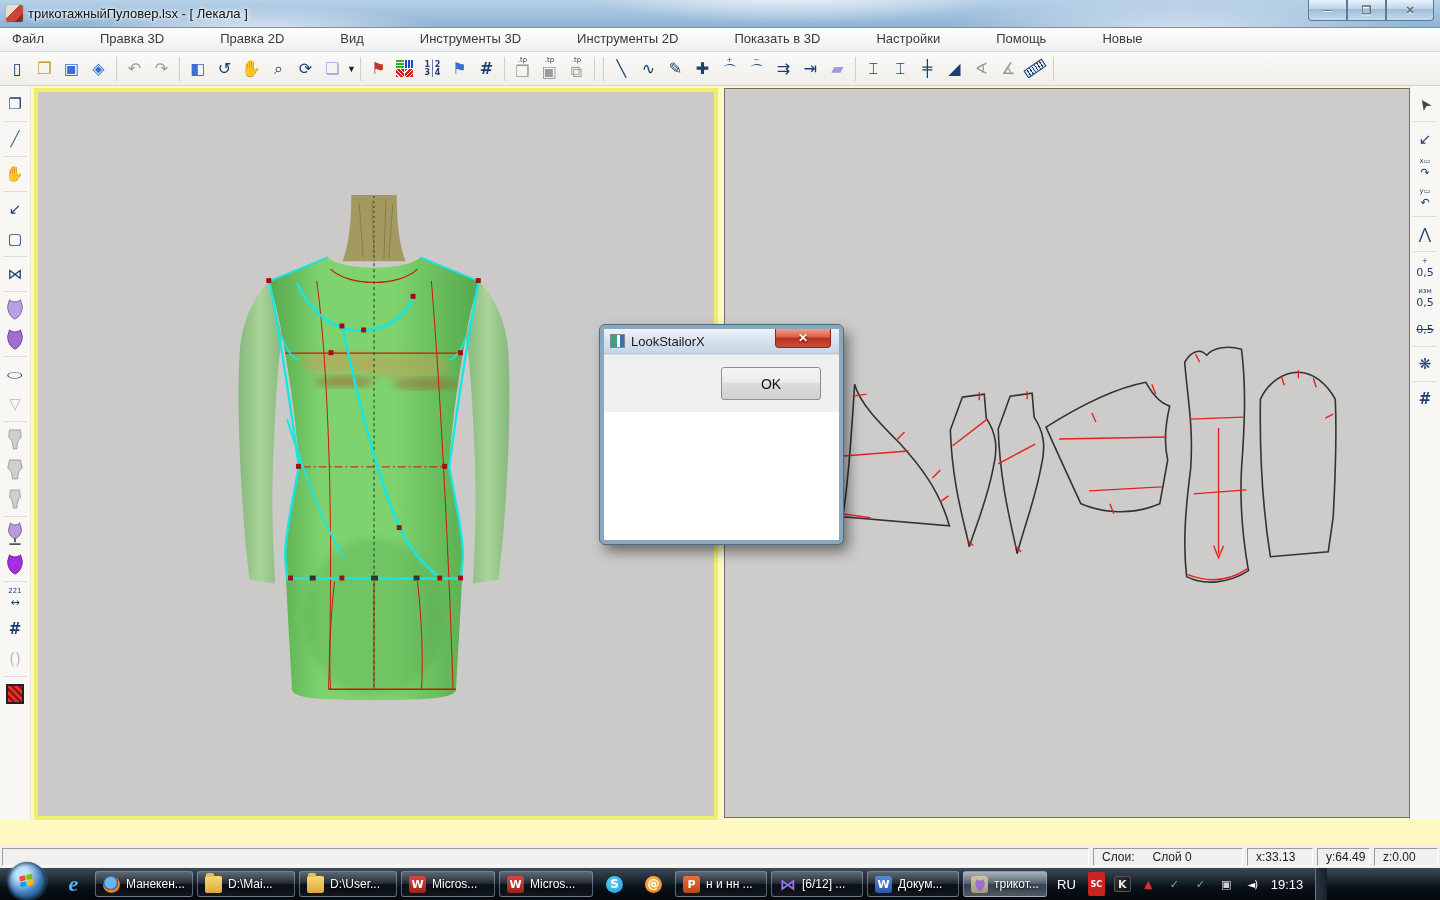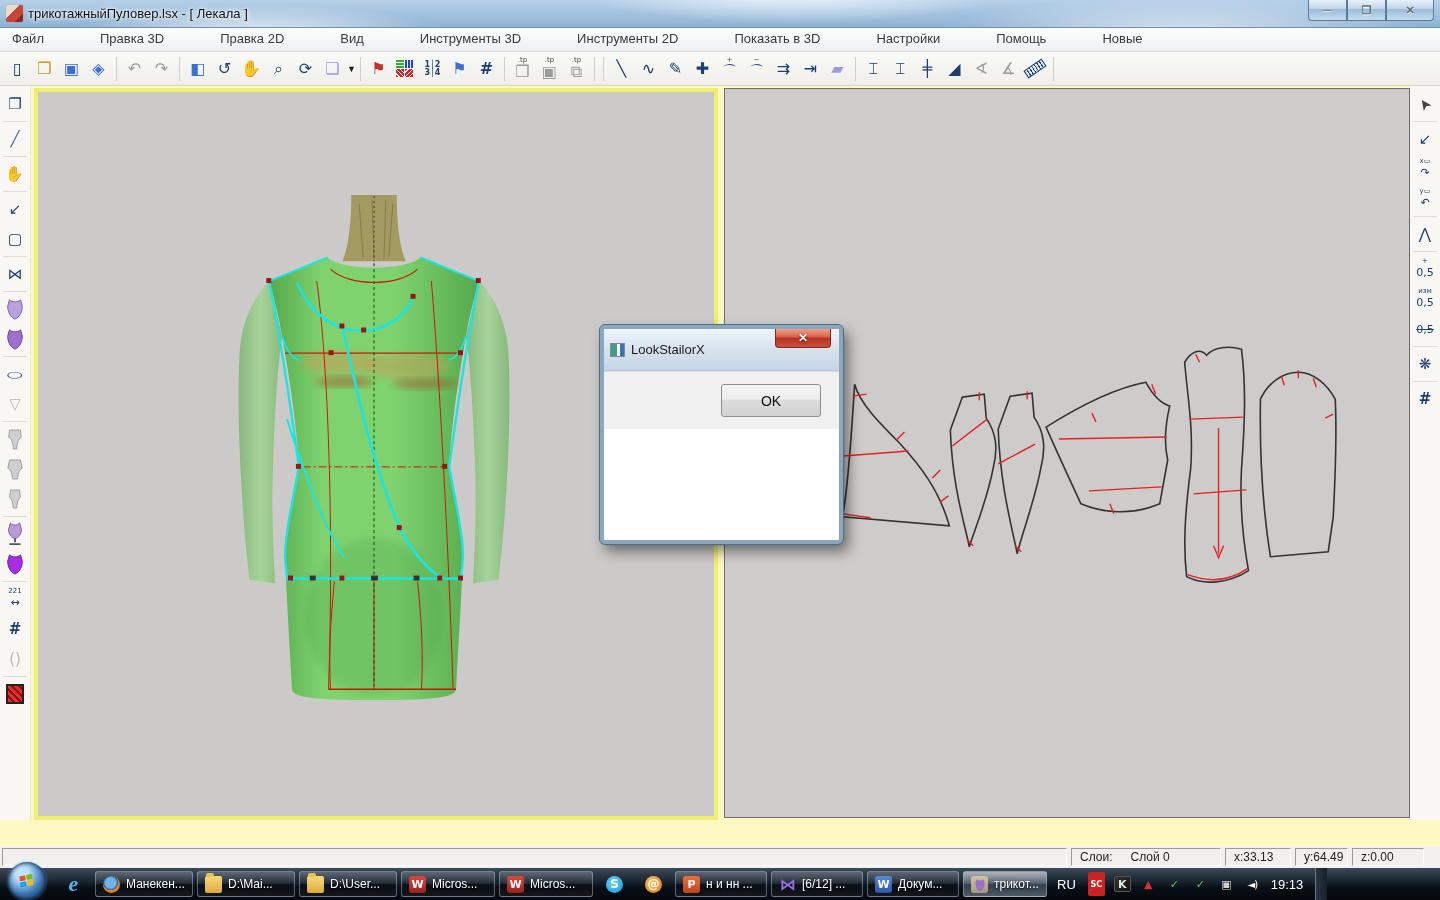--- a/index.html
+++ b/index.html
@@ -88,21 +88,21 @@
     display:flex;align-items:center;font-size:12px;color:#222;}
   .seg{height:18px;border:1px solid;border-color:#9a9a9a #fff #fff #9a9a9a;background:#f1f0ee;
     display:flex;align-items:center;padding:0 8px;margin-right:4px;}
   .seg.grow{flex:1;margin-left:2px;}
   .seg .lbl{margin-right:18px;}
 
   
   .dialog{position:absolute;left:600px;top:325px;width:243px;height:219px;
     border:4px solid #8aa7bd;outline:1px solid #4d6d85;border-radius:5px;
     background:#fff;box-shadow:5px 7px 14px rgba(0,0,0,.5);}
-  .dlg-title{height:42px;background:linear-gradient(#eef4fa,#d6e2ee 50%,#c6d6e6);
+  .dlg-title{height:25px;background:linear-gradient(#eef4fa,#d6e2ee 50%,#c6d6e6);
     display:flex;align-items:center;padding-left:6px;border-bottom:1px solid #b9c9d8;}
   .dlg-ico{width:15px;height:14px;margin-right:6px;background:
     linear-gradient(90deg,#3aa08a 0 6px,#fff 6px 9px,#3a6fb0 9px);border:1px solid #888;}
   .dlg-title-text{font-size:13px;color:#1a1a1a;}
   .dlg-close{position:absolute;top:0;right:8px;width:56px;height:19px;
     background:linear-gradient(#f0a088,#d9604a 45%,#b8321e 50%,#c6503c);
     border:1px solid #8e2417;border-top:none;border-radius:0 0 4px 4px;
     color:#fff;font-weight:bold;font-size:12px;display:flex;align-items:center;justify-content:center;
     text-shadow:0 1px 2px #600;}
   .dlg-body{height:128px;background:#fff;display:flex;align-items:center;padding-left:36px;}
@@ -574,21 +574,21 @@
 
 
   <div class="statusbar">
     <div class="seg grow"></div>
     <div class="seg" style="width:150px">
       <span class="lbl">Слои:</span>
         <span>Слой  0</span>
     </div>
     <div class="seg" style="width:66px">x:33.13</div>
     <div class="seg" style="width:53px">y:64.49</div>
-    <div class="seg" style="width:72px;margin-right:16px">z:0.00</div>
+    <div class="seg" style="width:64px;margin-right:2px">z:0.00</div>
   </div>
 
   <div class="taskbar">
     <div class="orb">
         <span class="flag">
           <i></i>
           <i></i>
           <i></i>
           <i></i>
         </span>

